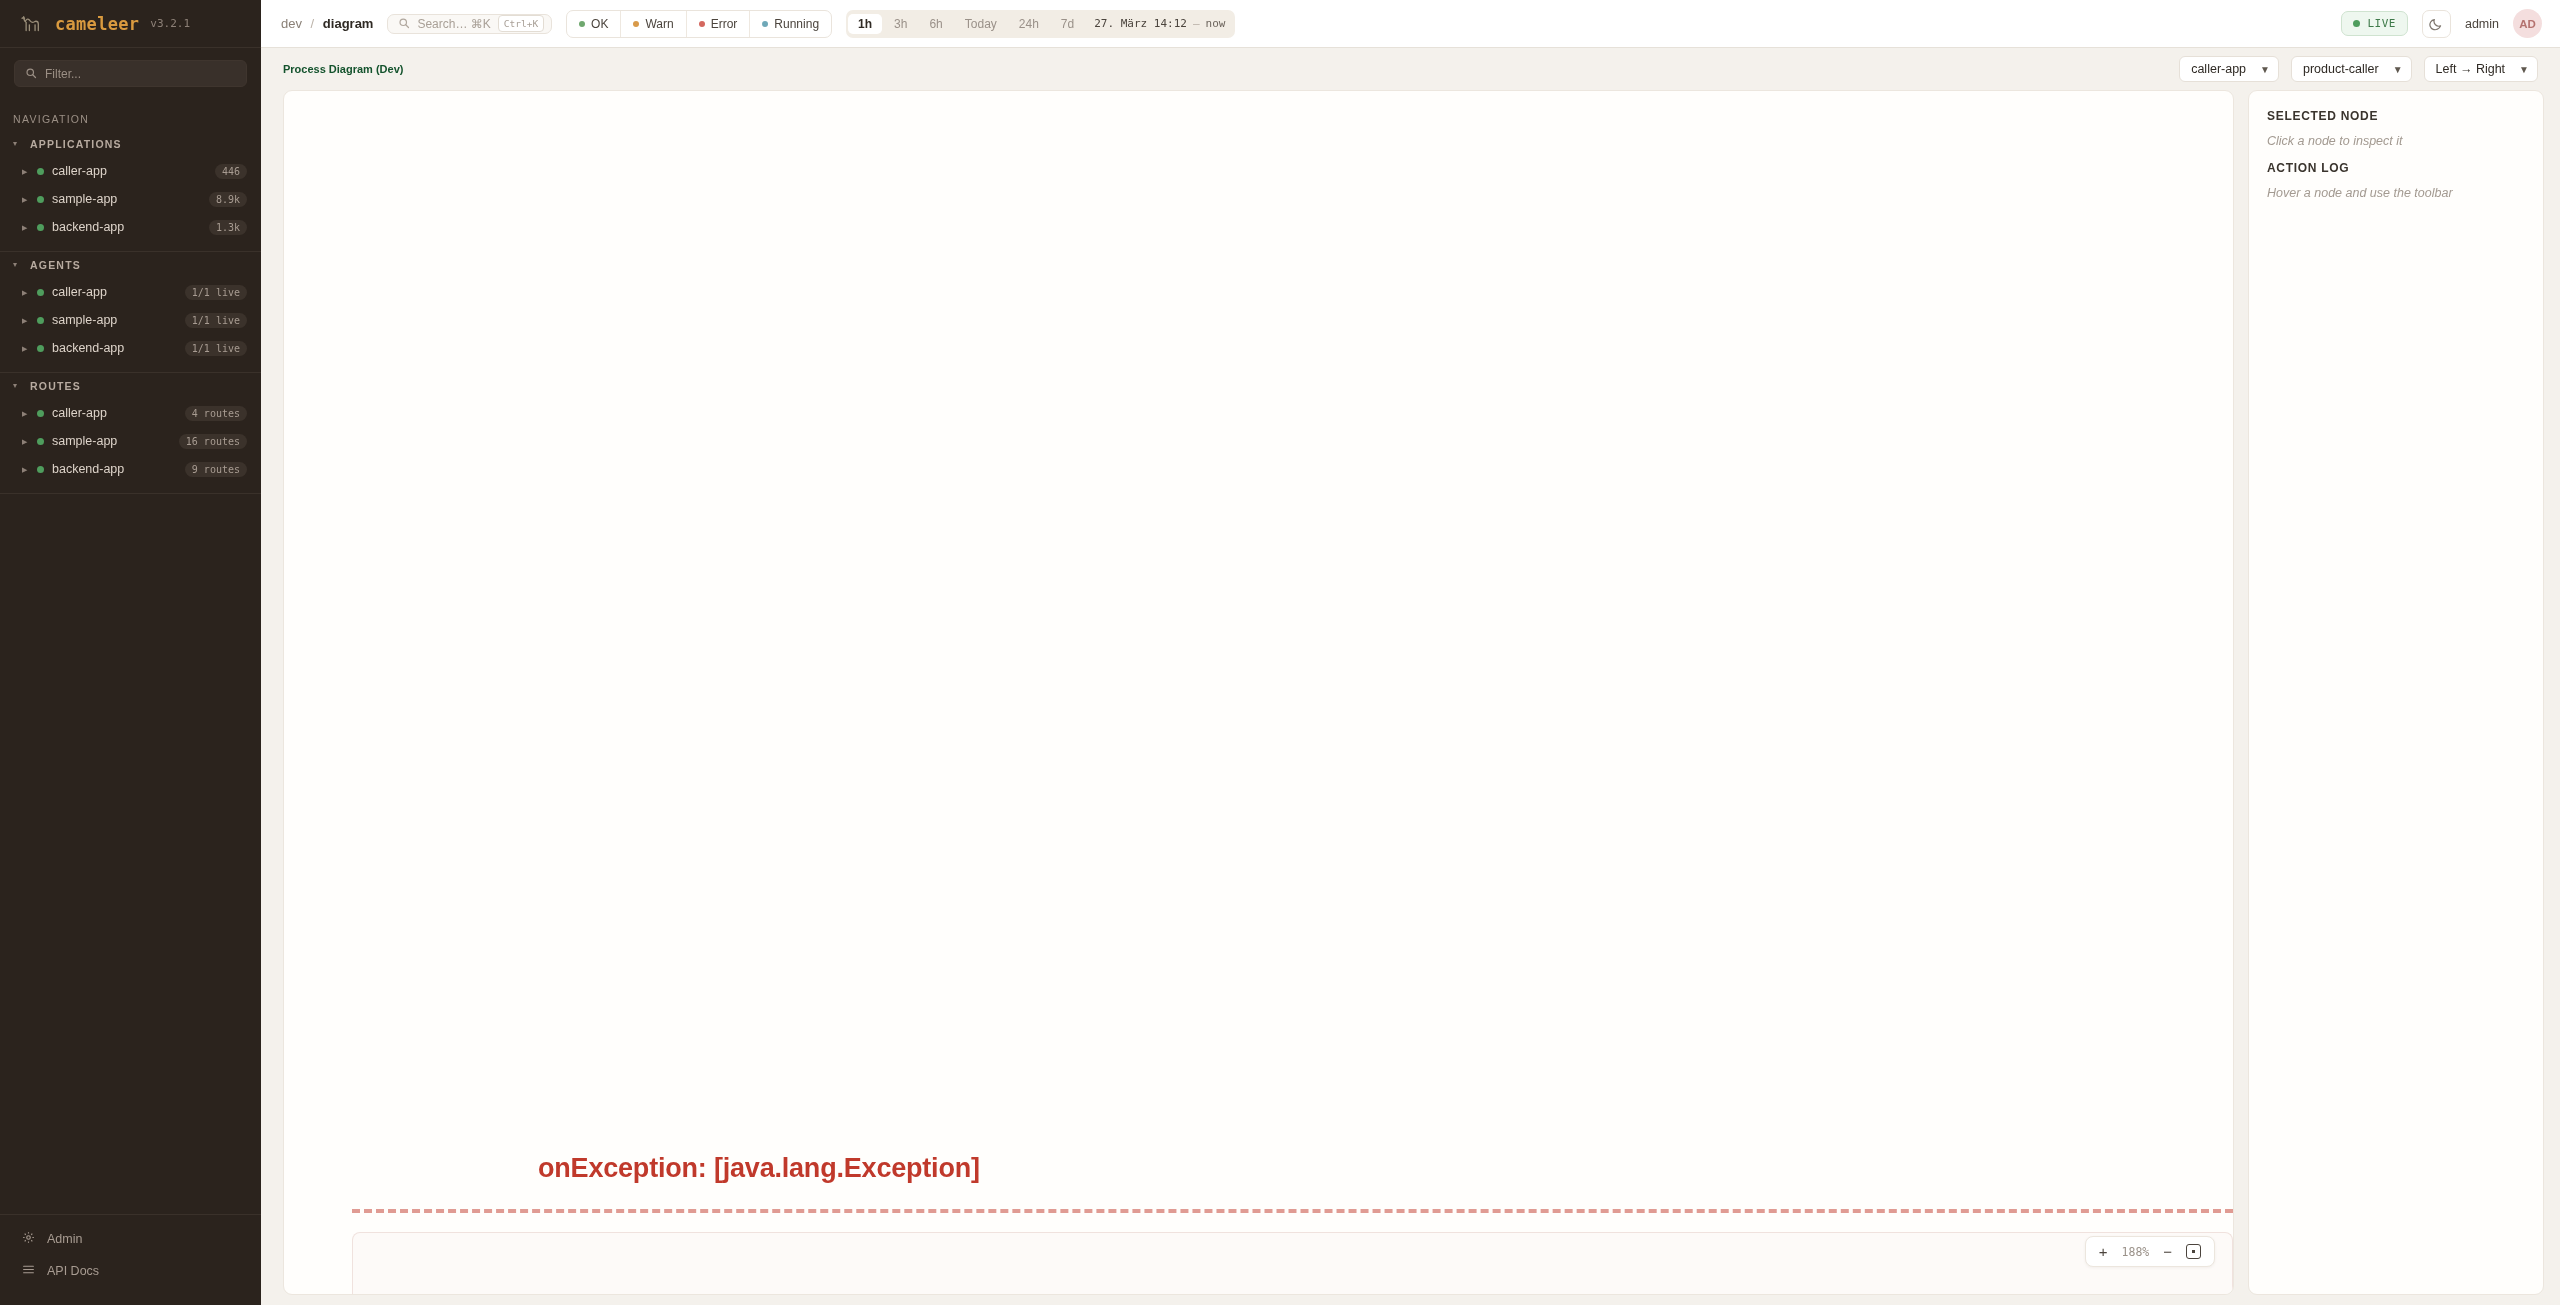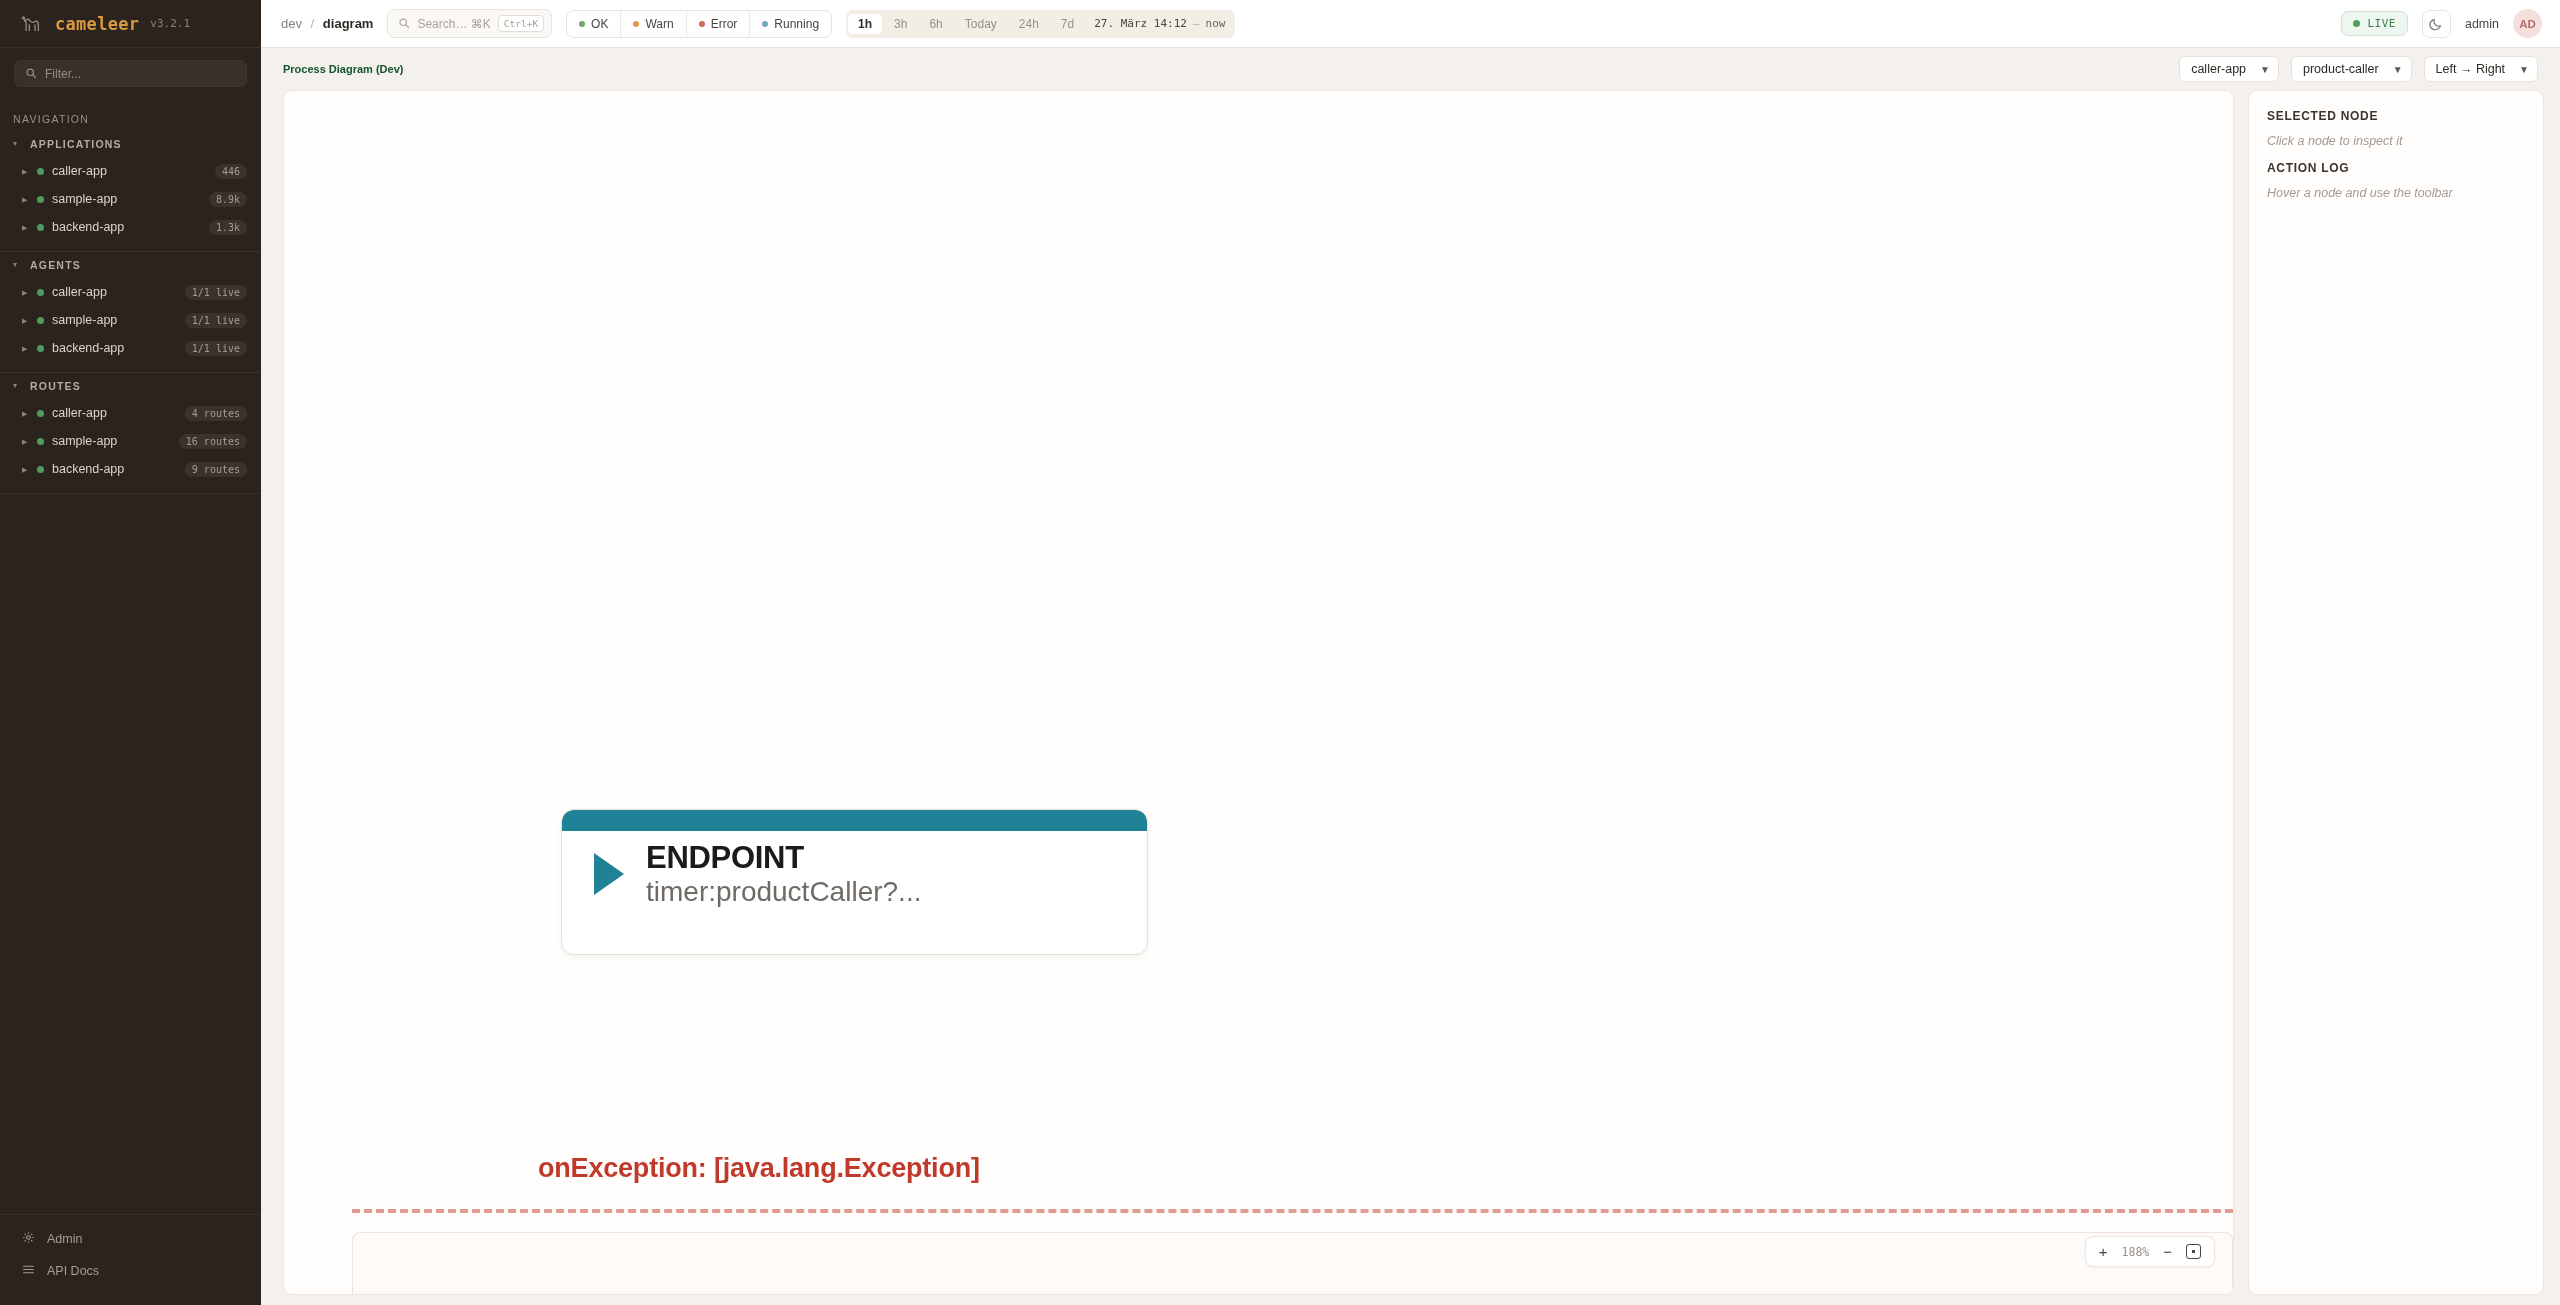--- a/index.html
+++ b/index.html
@@ -91,21 +91,21 @@
 
   .topbar {
     height: 48px; background: #ffffff; border-bottom: 1px solid #e6e1d9;
     display: flex; align-items: center; padding: 0 18px 0 20px; gap: 14px;
   }
   .crumb { font-size: 13px; color: #8a8077; white-space: nowrap; }
   .crumb .sep { margin: 0 5px; color: #bbb2a8; }
   .crumb .cur { color: #2f2a24; font-weight: 700; }
 
   .search-box {
-    height: 29px; min-width: 160px; background: #faf8f5;
+    height: 20px; min-width: 160px; background: #faf8f5;
     border: 1px solid #e9e3db; border-radius: 7px;
     display: flex; align-items: center; gap: 7px; padding: 0 7px 0 10px;
   }
   .search-ph { color: #a9a097; font-size: 12px; white-space: nowrap; flex:1; }
   .kbd {
     border: 1px solid #e3ddd4; border-radius: 4px; color: #a9a097;
     font-family: "DejaVu Sans Mono", monospace; font-size: 9.5px;
     padding: 2px 5px; background: #fff;
   }
 
@@ -466,30 +466,20 @@
         <span>Left → Right</span>
         <span class="chev">▼</span>
       </div>
     </div>
 
     <div class="content">
 
       <div class="canvas-card">
         <div class="canvas-inner">
 
-          <div class="node-endpoint">
-            <div class="nbar"></div>
-            <div class="node-body">
-              <span class="play-tri"></span>
-              <div class="node-texts">
-                <div class="node-kind">ENDPOINT</div>
-                <div class="node-uri">timer:productCaller?...</div>
-              </div>
-            </div>
-          </div>
 
           <div class="exc-label">onException: [java.lang.Exception]</div>
           <div class="exc-dash"></div>
           <div class="exc-panel"></div>
 
           <div class="zoom-ctrl">
             <span class="zb">+</span>
             <span class="zoom-pct">188%</span>
             <span class="zb">−</span>
             <span class="zoom-fit">

